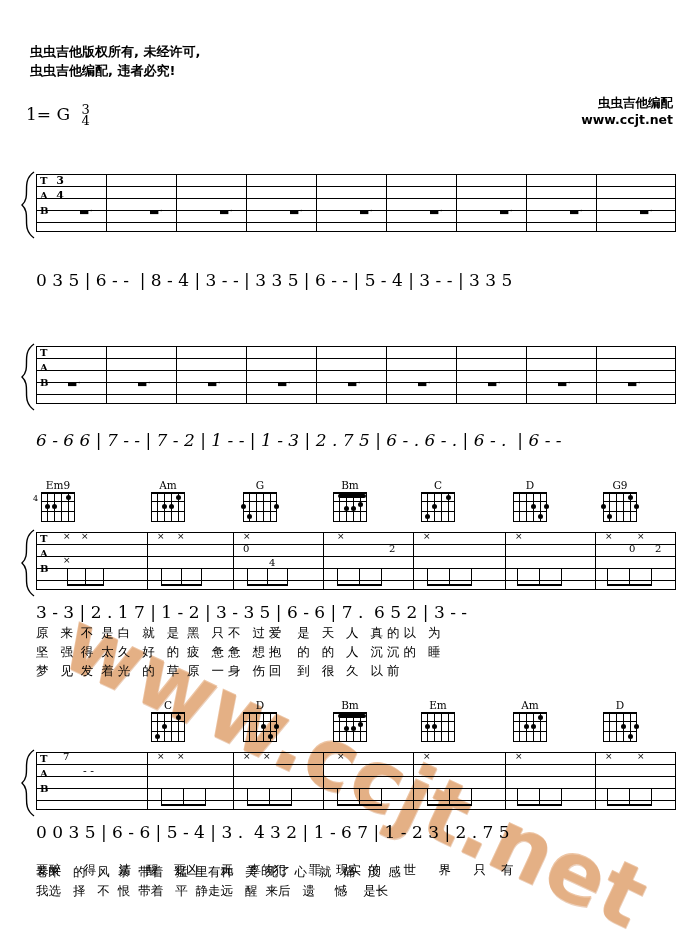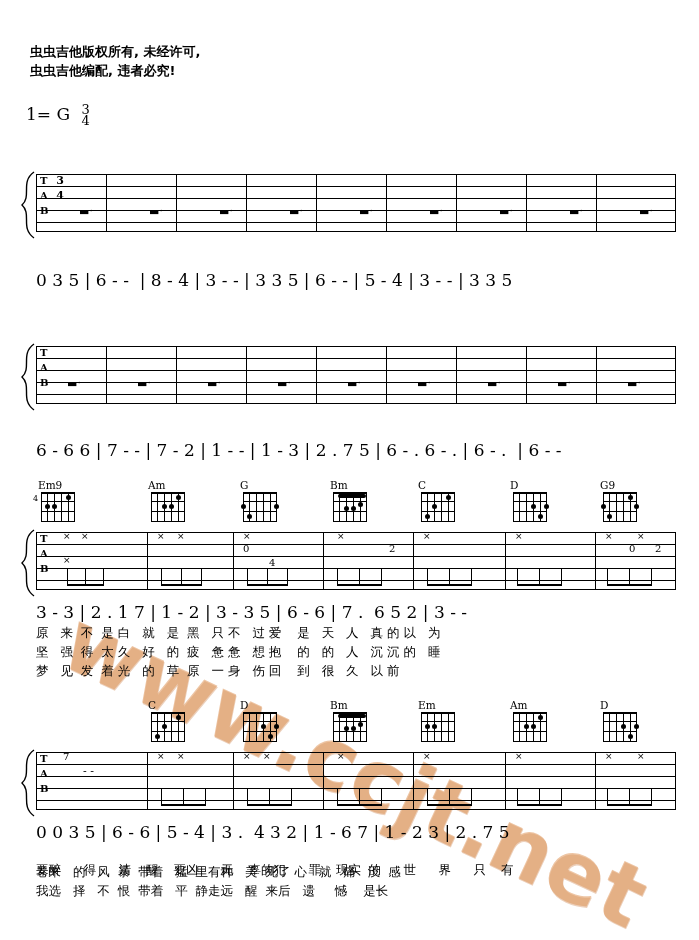--- a/index.html
+++ b/index.html
@@ -91,21 +91,21 @@
   
   .lyricrow{
     position:absolute;left:36px;width:640px;height:17px;
     font-family:"DejaVu Sans",sans-serif;font-size:12.5px;color:#000;
     white-space:pre;
   }
 
   
   .chord{position:absolute;width:40px;}
   .chord .cname{
-    font-family:"DejaVu Serif",serif;font-size:10.5px;color:#000;text-align:left;
+    font-family:"DejaVu Serif",serif;font-size:10.5px;color:#000;text-align:center;
     line-height:11px;margin-bottom:1px;
   }
   .grid{position:relative;width:34px;height:30px;margin:0 auto;}
   .grid .v{position:absolute;top:0;bottom:0;width:1px;background:#000;}
   .grid .h{position:absolute;left:0;right:0;height:1px;background:#000;}
   .grid .nut{height:2px;background:#000;}
   .dot{position:absolute;width:5px;height:5px;border-radius:50%;background:#000;}
   .bar{position:absolute;height:4px;border-radius:2px;background:#000;}
   .fr{position:absolute;left:-8px;font-family:"DejaVu Serif",serif;font-size:8px;color:#000;}
 </style>
@@ -113,20 +113,24 @@
 <body>
 
 <div class="sheet">
 
   <div class="copyright">
     <div>虫虫吉他版权所有, 未经许可,</div>
     <div>虫虫吉他编配, 违者必究!</div>
   </div>
 
 
+  <div class="credit">
+    <div>虫虫吉他编配</div>
+    <div>www.ccjt.net</div>
+  </div>
 
   <div class="keysig">
     <span>1= G</span>
     <span class="frac">
       <span class="num">3</span>
       <span class="den">4</span>
     </span>
   </div>
 
   <div class="watermark">www.ccjt.net</div>
@@ -204,21 +208,21 @@
       <div class="rhythm" style="left:100px;top:30px;">▬·</div>
       <div class="rhythm" style="left:170px;top:30px;">▬·</div>
       <div class="rhythm" style="left:240px;top:30px;">▬·</div>
       <div class="rhythm" style="left:310px;top:30px;">▬·</div>
       <div class="rhythm" style="left:380px;top:30px;">▬·</div>
       <div class="rhythm" style="left:450px;top:30px;">▬·</div>
       <div class="rhythm" style="left:520px;top:30px;">▬·</div>
       <div class="rhythm" style="left:590px;top:30px;">▬·</div>
     </div>
 
-    <div class="numrow" style="top:98px;">6 - 6 6 | 7 - - | 7 - 2 | 1 - - | 1 - 3 | 2 . 7 5 | 6 - . 6 - . | 6 - .  | 6 - -</div>
+    <div class="numrow" style="top:88px;font-style:italic;">6 - 6 6 | 7 - - | 7 - 2 | 1 - - | 1 - 3 | 2 . 7 5 | 6 - . 6 - . | 6 - .  | 6 - -</div>
   </div>
 
   <div class="system" style="top:480px;">
 
     <div class="chord" style="left:38px;top:0;">
       <div class="cname">Em9</div>
       <div class="grid">
         <div class="h nut" style="top:0;"></div>
         <div class="h" style="top:9px;"></div>
           <div class="h" style="top:19px;"></div>

